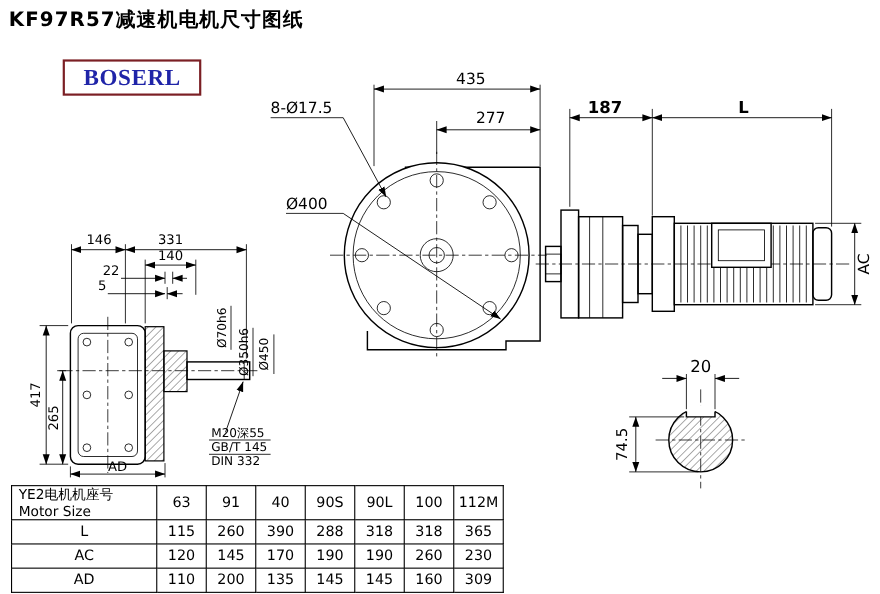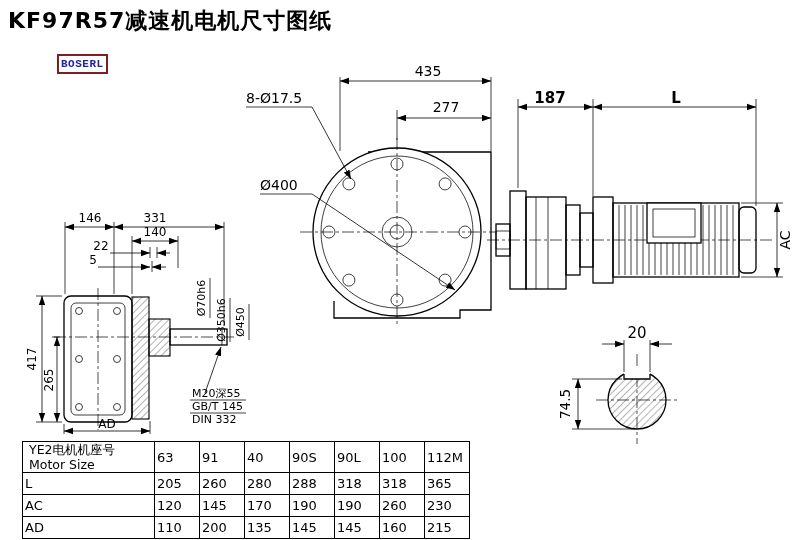--- a/index.html
+++ b/index.html
@@ -1,32 +1,32 @@
 <!DOCTYPE html>
 <html><head>
 <meta charset="utf-8">
 <style>
   *{margin:0;padding:0;box-sizing:border-box}
   html,body{width:800px;height:540px;background:#fff;overflow:hidden;position:relative;
     font-family:"DejaVu Sans","Liberation Sans",sans-serif;color:#000}
-  .page-title{position:absolute;left:8px;top:6px;font-size:22px;font-weight:bold;letter-spacing:1px}
+  .page-title{position:absolute;left:8px;top:6px;font-size:18px;font-weight:bold;letter-spacing:1px}
   .logo-box{position:absolute;left:57px;top:54px;border:2px solid #7b1f24;color:#1f24a8;background:#fff;
-    font-family:Liberation Mono, monospace;font-weight:bold;font-size:11px;
-    padding:2px 2px;letter-spacing:.5px}
+    font-family:Liberation Serif, serif;font-weight:bold;font-size:21px;
+    padding:2px 17px;letter-spacing:.5px}
   svg{position:absolute;left:0;top:0}
   .ol{fill:none;stroke:#000;stroke-width:1.3}
   .olw{fill:#fff;stroke:#000;stroke-width:1.3}
   .tl{fill:none;stroke:#000;stroke-width:.75}
   .cl{fill:none;stroke:#000;stroke-width:.7;stroke-dasharray:12 3 3 3}
   .dm{fill:none;stroke:#000;stroke-width:.8}
   text{fill:#000;font-family:"DejaVu Sans","Liberation Sans",sans-serif}
   .t11{font-size:11px}.t12{font-size:12px}.t13{font-size:13.5px}
   .t14{font-size:14px}.t15{font-size:15px;font-weight:bold}.t15n{font-size:15px}
-  .dim-table{position:absolute;left:22px;top:441px;border-collapse:collapse;font-size:13px;background:#fff}
-  .dim-table td{border:1px solid #000;padding:0 2px;height:22px;min-width:45px}
+  .dim-table{position:absolute;left:10px;top:441px;border-collapse:collapse;font-size:13px;background:#fff}
+  .dim-table td{border:1px solid #000;text-align:center;padding:0 2px;height:22px;min-width:45px}
   .dim-table td.lbl{min-width:132px;text-align:left;padding-left:6px;font-size:12.5px;line-height:15px}
 </style>
 </head>
 <body>
 
 <div class="page-title">KF97R57减速机电机尺寸图纸</div>
 <div class="logo-box">BOSERL</div>
 
 <svg width="800" height="540" viewBox="0 0 800 540">
   <defs>
@@ -161,23 +161,23 @@
     <td>63</td>
     <td>91</td>
     <td>40</td>
     <td>90S</td>
     <td>90L</td>
     <td>100</td>
     <td>112M</td>
   </tr>
   <tr>
     <td>L</td>
-    <td>205</td>
+    <td>115</td>
     <td>260</td>
-    <td>280</td>
+    <td>390</td>
     <td>288</td>
     <td>318</td>
     <td>318</td>
     <td>365</td>
   </tr>
   <tr>
     <td>AC</td>
     <td>120</td>
     <td>145</td>
     <td>170</td>
@@ -187,16 +187,16 @@
     <td>230</td>
   </tr>
   <tr>
     <td>AD</td>
     <td>110</td>
     <td>200</td>
     <td>135</td>
     <td>145</td>
     <td>145</td>
     <td>160</td>
-    <td>215</td>
+    <td>309</td>
   </tr>
 </tbody>
   </table>
 
 </body></html>

